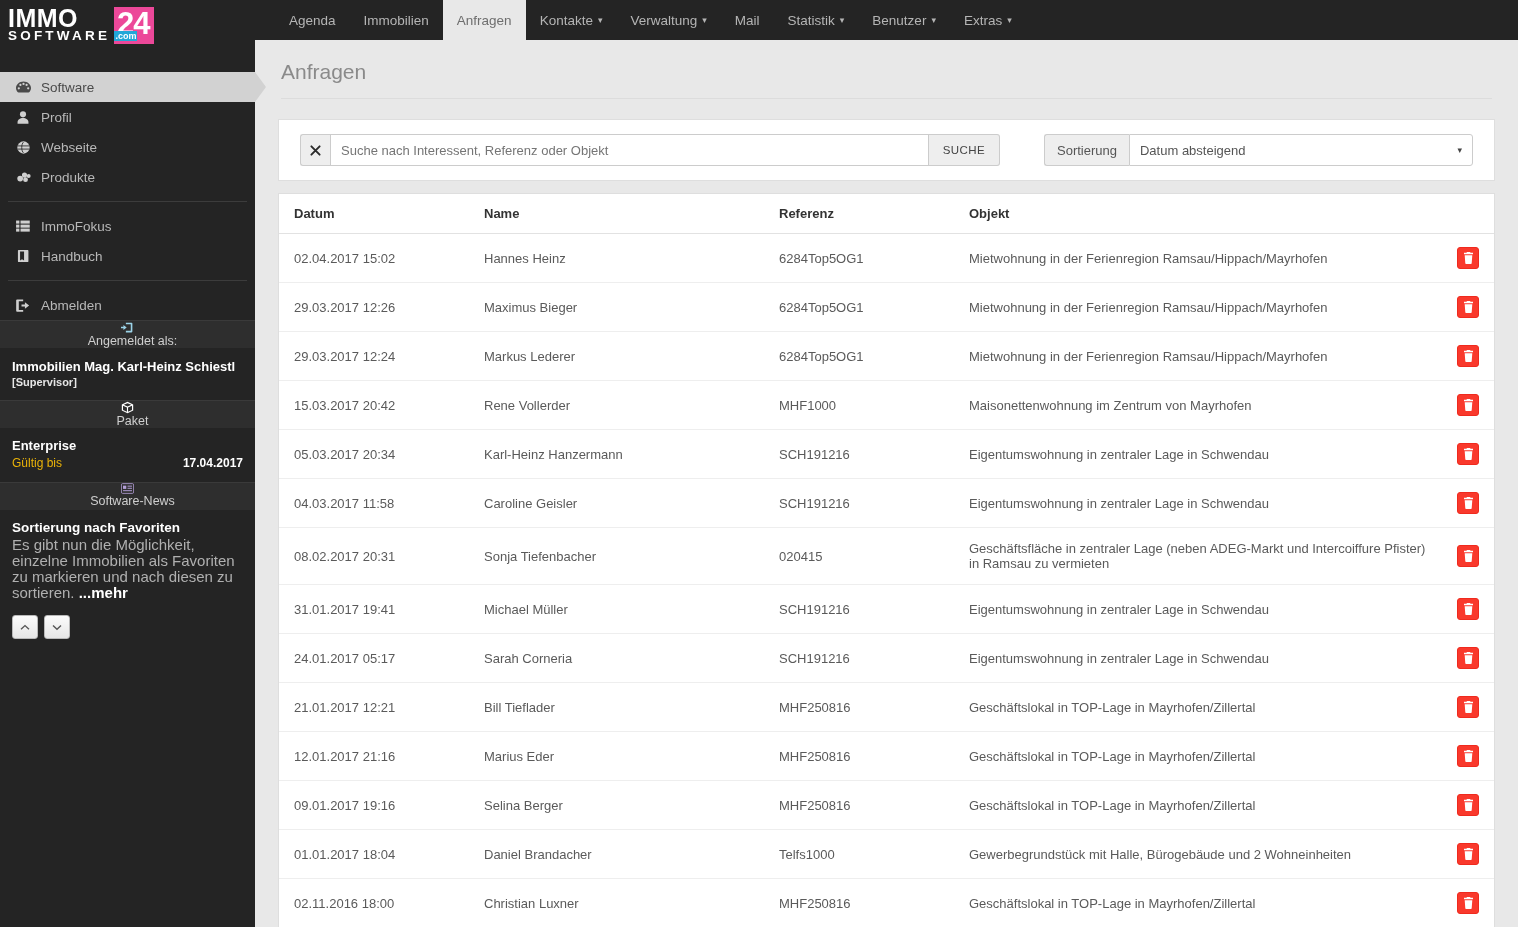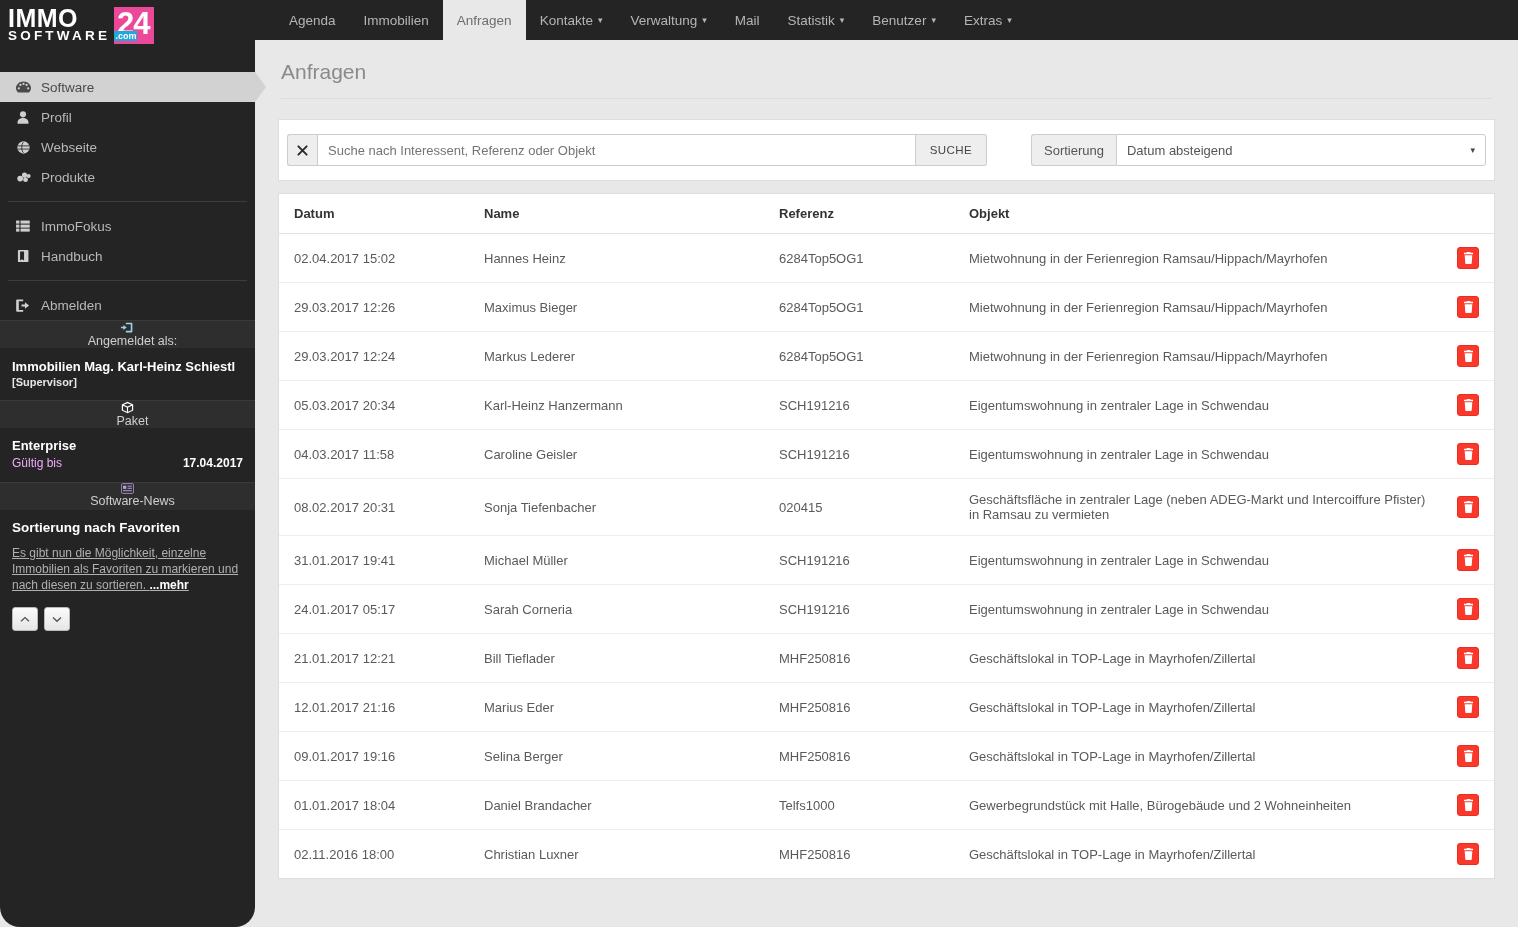--- a/index.html
+++ b/index.html
@@ -10,21 +10,20 @@
     overflow: hidden;
   }
   #app { position: relative; width: 1518px; height: 927px; display: flex; }
 
   
   #sidebar {
     width: 255px; min-width: 255px; height: 927px;
     background: #242424;
     position: relative;
     z-index: 5;
-    border-radius: 20px;
   }
   .logo-wrap {
     height: 52px;
     display: flex; align-items: center;
     padding-left: 8px;
     background: #242424;
   }
   .logo {
     display: flex; align-items: stretch; height: 38px;
   }
@@ -87,25 +86,25 @@
     border-top: 1px solid #3a3a3a;
     flex-direction: column;
   }
   .side-head .ico { width: 20px; font-size: 12px; color: #9bd3e8; margin-right: 4px; display:inline-flex; }
   .side-body { padding: 10px 12px 12px 12px; background: #242424; }
   .user-name { color: #fff; font-size: 13px; font-weight: bold; line-height: 17px; }
   .user-role { color: #e6e6e6; font-size: 11px; font-weight: bold; margin-top: 1px; }
 
   .paket-name { color: #ffffff; font-size: 13px; font-weight: bold; }
   .paket-row { display: flex; justify-content: space-between; margin-top: 3px; }
-  .paket-label { color: #f0abfc; font-size: 12px; text-align: right; }
+  .paket-label { color: #eab308; font-size: 12px; text-align: right; }
   .paket-date { color: #ffffff; font-size: 12px; font-weight: bold; }
 
   .news-title { color: #ffffff; font-size: 13.5px; font-weight: bold; }
-  .news-text { color: #b0b0b0; font-size: 12px; line-height: 16px; margin-top: 10px; text-decoration: underline; }
+  .news-text { color: #b0b0b0; font-size: 15px; line-height: 16px; margin-top: 2px; }
   .news-more { color: #ffffff; font-weight: bold; }
   .news-btns { display: flex; gap: 6px; margin-top: 14px; }
   .news-btn {
     width: 26px; height: 24px;
     background: linear-gradient(#fbfbfb,#e6e6e6);
     border: 1px solid #b9b9b9; border-radius: 3px;
     display: flex; align-items: center; justify-content: center;
     color: #555; font-size: 10px; cursor: pointer;
   }
 
@@ -129,21 +128,21 @@
   #page-head h1 {
     font-size: 21px; font-weight: normal; color: #8a8a8a;
     padding-bottom: 14px; border-bottom: 1px solid #dcdcdc;
     margin: 0 1px;
   }
 
   #content { padding: 20px 23px 0 23px; flex: 1; overflow: hidden; }
 
   .panel { background: #ffffff; border: 1px solid #dedede; }
   .filter-bar {
-    padding: 14px 8px; display: flex; gap: 12px; align-items: center;
+    padding: 14px 21px; display: flex; gap: 12px; align-items: center;
   }
   .input-group { display: flex; height: 32px; }
   .ig-addon {
     background: #eeeeee; border: 1px solid #cccccc; border-right: none;
     width: 30px; display: flex; align-items: center; justify-content: center;
     font-size: 12px; color: #333; border-radius: 3px 0 0 3px; cursor: pointer;
   }
   .ig-input {
     border: 1px solid #cccccc; height: 32px; font-size: 13px;
     padding: 0 10px; color: #555; outline: none; min-width: 0;
@@ -464,20 +463,34 @@
                 <td class="c-act"><span class="del-btn">
                     <span>
                       <svg width="11" height="12" viewBox="0 0 11 12" fill="#ffffff">
                         <path d="M4 0h3l.6.8H10v1.4H1V.8h2.4L4 0z"></path>
                         <path d="M1.7 3.2h7.6l-.6 8a.8.8 0 01-.8.8H3.1a.8.8 0 01-.8-.8l-.6-8z"></path>
                       </svg>
                     </span>
                   </span></td>
               </tr>
               <tr>
+                <td class="c-datum">15.03.2017 20:42</td>
+                <td class="c-name">Rene Vollerder</td>
+                <td class="c-ref">MHF1000</td>
+                <td class="c-obj">Maisonettenwohnung im Zentrum von Mayrhofen</td>
+                <td class="c-act"><span class="del-btn">
+                    <span>
+                      <svg width="11" height="12" viewBox="0 0 11 12" fill="#ffffff">
+                        <path d="M4 0h3l.6.8H10v1.4H1V.8h2.4L4 0z"></path>
+                        <path d="M1.7 3.2h7.6l-.6 8a.8.8 0 01-.8.8H3.1a.8.8 0 01-.8-.8l-.6-8z"></path>
+                      </svg>
+                    </span>
+                  </span></td>
+              </tr>
+              <tr>
                 <td class="c-datum">05.03.2017 20:34</td>
                 <td class="c-name">Karl-Heinz Hanzermann</td>
                 <td class="c-ref">SCH191216</td>
                 <td class="c-obj">Eigentumswohnung in zentraler Lage in Schwendau</td>
                 <td class="c-act"><span class="del-btn">
                     <span>
                       <svg width="11" height="12" viewBox="0 0 11 12" fill="#ffffff">
                         <path d="M4 0h3l.6.8H10v1.4H1V.8h2.4L4 0z"></path>
                         <path d="M1.7 3.2h7.6l-.6 8a.8.8 0 01-.8.8H3.1a.8.8 0 01-.8-.8l-.6-8z"></path>
                       </svg>

